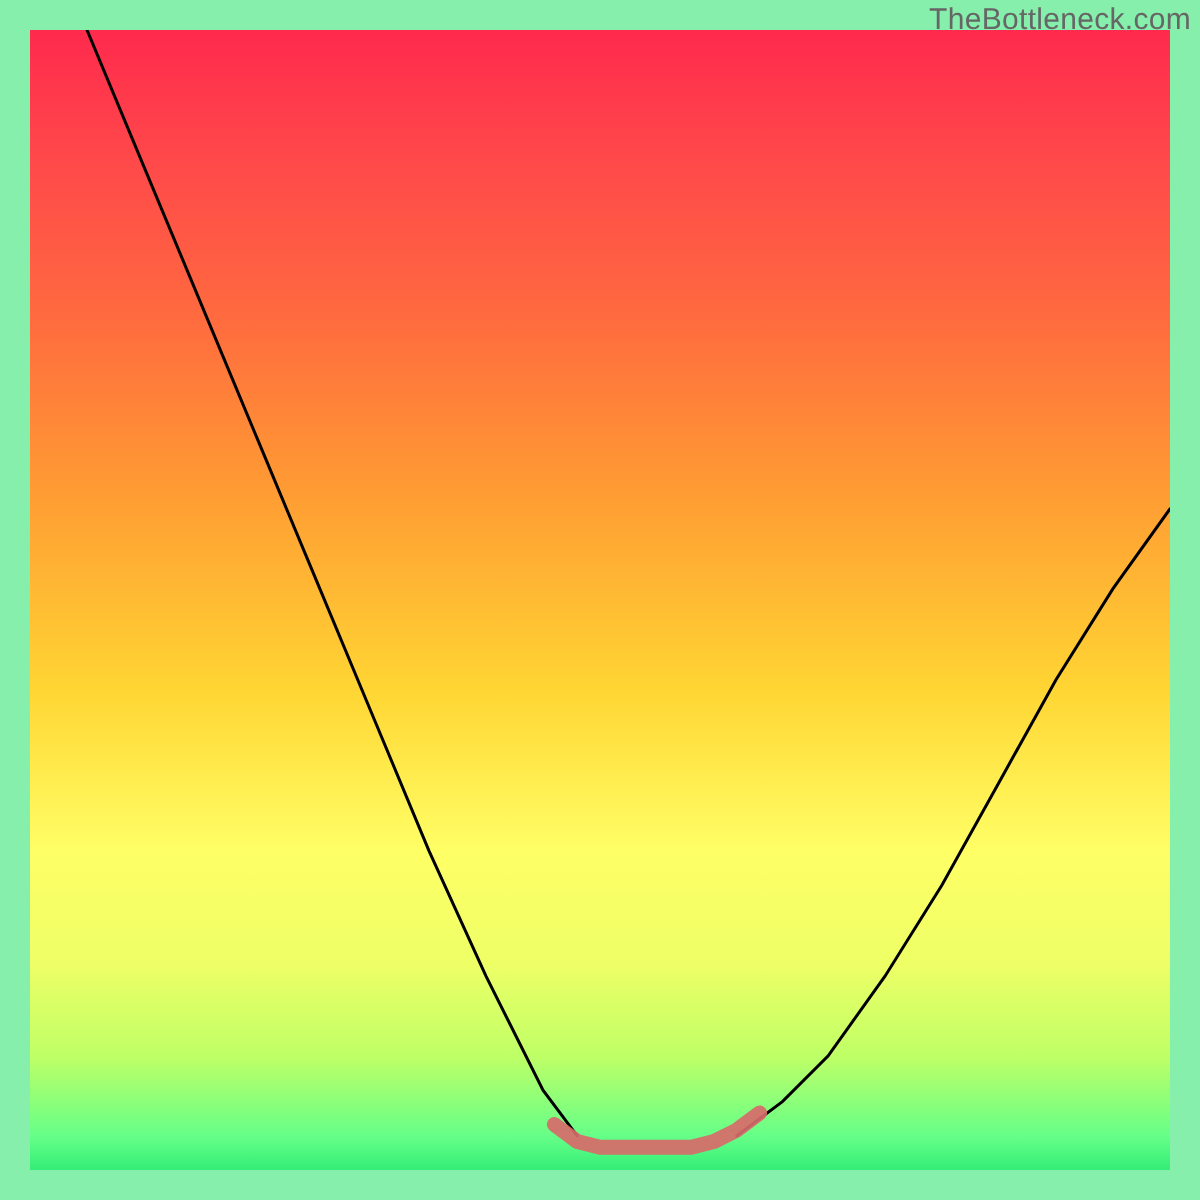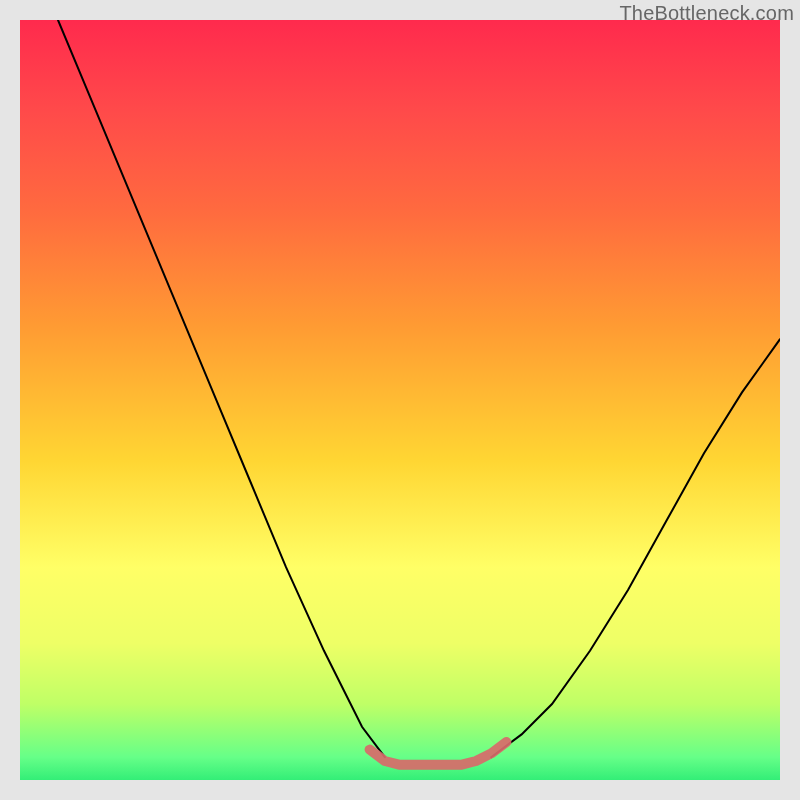--- a/index.html
+++ b/index.html
@@ -10,21 +10,21 @@
     background: #000;
     overflow: hidden;
     font-family: Arial, Helvetica, sans-serif;
   }
   .frame {
     position: absolute;
     left: 0;
     top: 0;
     width: 800px;
     height: 800px;
-    background: #e5e5e5;
+    background: #86efac;
   }
   .plot {
     position: absolute;
     left: 20px;
     top: 20px;
     width: 760px;
     height: 760px;
     
     background: linear-gradient(
       to bottom,

